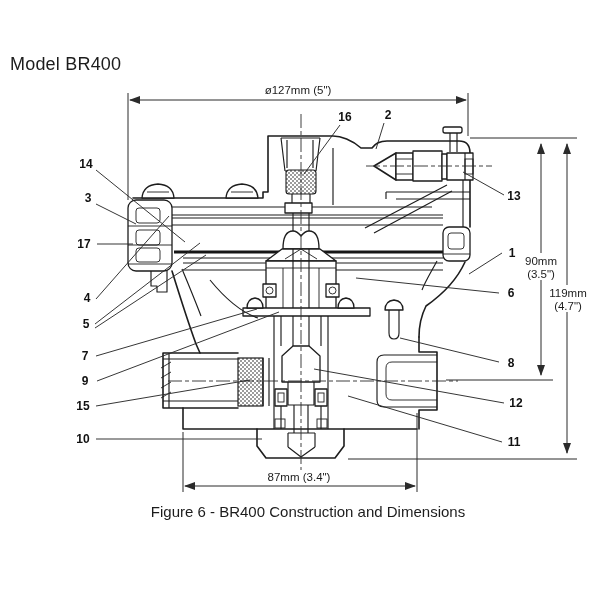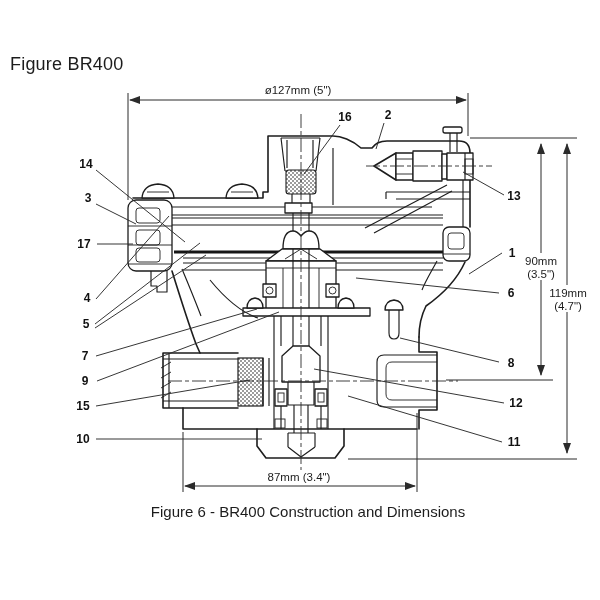--- a/index.html
+++ b/index.html
@@ -16,21 +16,21 @@
   .cl{stroke:#2a2a2a;stroke-width:.9;fill:none;stroke-dasharray:14 3 4 3;}
   .dim{stroke:#2b2b2b;stroke-width:1;fill:none;}
   .leader{stroke:#2b2b2b;stroke-width:.95;fill:none;}
   .dimtxt{font-family:"Liberation Sans",sans-serif;font-size:11.5px;fill:#1c1c1c;}
   .callout-label{font-family:"Liberation Sans",sans-serif;font-size:12px;font-weight:bold;fill:#111;}
 </style>
 </head>
 <body>
 
 <div id="stage">
-  <div id="title">Figure BR400</div>
+  <div id="title">Model BR400</div>
 
   <svg width="600" height="600" viewBox="0 0 600 600">
     <defs>
       <marker id="arr" markerWidth="11" markerHeight="8" refX="10" refY="4" orient="auto" markerUnits="userSpaceOnUse">
         <path d="M0,0 L11,4 L0,8 Z" fill="#2b2b2b"></path>
       </marker>
       <pattern id="stip" width="4" height="4" patternUnits="userSpaceOnUse">
         <rect width="4" height="4" fill="#fff"></rect>
         <circle cx="1" cy="1" r="0.8" fill="#1d1d1d"></circle>
         <circle cx="3" cy="3" r="0.8" fill="#1d1d1d"></circle>

